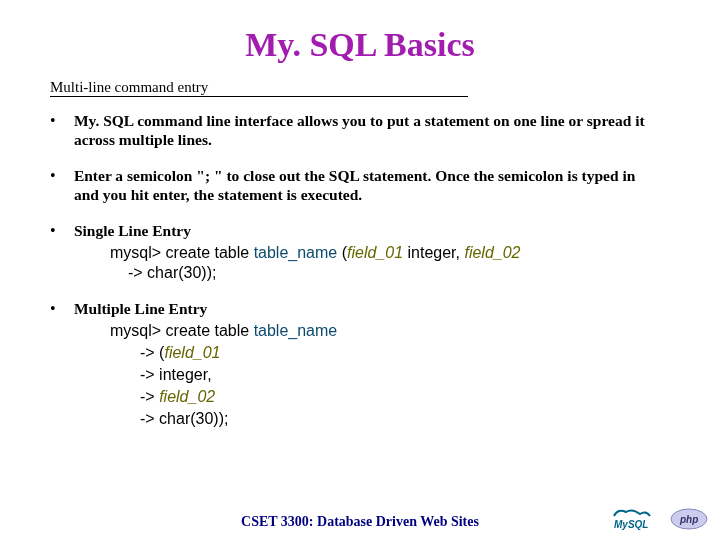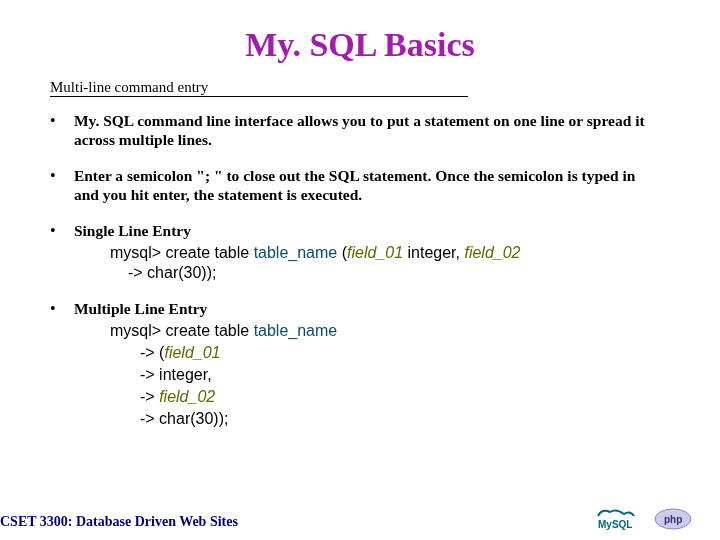--- a/index.html
+++ b/index.html
@@ -7,22 +7,22 @@
     .title { text-align: center; font-size: 34px; font-weight: bold; color: #a21caf; margin-top: 6px; margin-bottom: 14px; }
     .subtitle { font-size: 15px; border-bottom: 1px solid #000; display: inline-block; padding-right: 260px; margin-left: 10px; margin-bottom: 14px; }
     ul.main { list-style: none; }
     ul.main > li { margin-bottom: 16px; font-size: 15.5px; line-height: 1.25; }
     ul.main > li .bullet { display: inline-block; width: 14px; vertical-align: top; font-size: 16px; margin-left: 10px; margin-right: 6px; }
     ul.main > li .text { display: inline-block; vertical-align: top; width: 580px; font-weight: bold; }
     .code-block { font-family: Arial, Helvetica, sans-serif; font-size: 16px; font-weight: normal; margin-left: 70px; margin-top: 2px; line-height: 1.25; }
     .code-sub { margin-left: 100px; margin-top: 2px; line-height: 1.25; font-family: Arial, Helvetica, sans-serif; font-size: 16px; }
     .tbl { color: #0c4a6e; }
     .fld { color: #666600; font-style: italic; }
-    .footer { position: absolute; bottom: 10px; left: 0; right: 0; text-align: left; font-size: 14px; font-weight: bold; color: #000080; }
-    .logo { position: absolute; bottom: 8px; right: 28px; }
+    .footer { position: absolute; bottom: 10px; left: 0; right: 0; text-align: center; font-size: 14px; font-weight: bold; color: #000080; }
+    .logo { position: absolute; bottom: 8px; right: 12px; font-style: italic; }
     .mysql-logo { display: inline-block; vertical-align: middle; }
     .php-logo { display: inline-block; vertical-align: middle; margin-left: 4px; }
   </style>
 </head>
 <body>
 
 
 
 <div class="title">My. SQL Basics</div>
 <div class="subtitle">Multi-line command entry</div>

